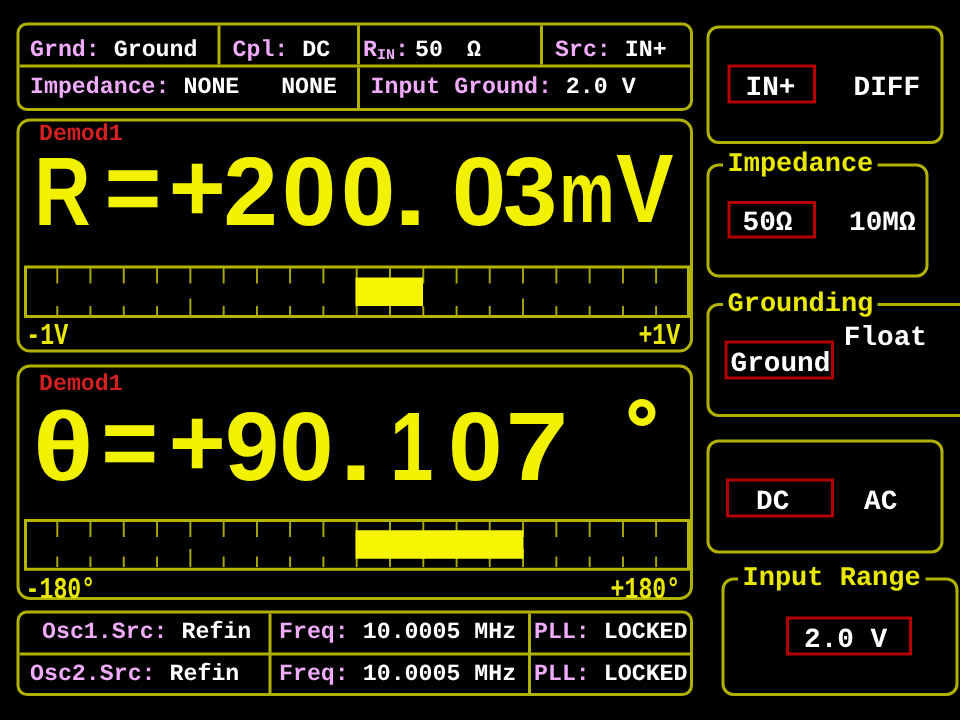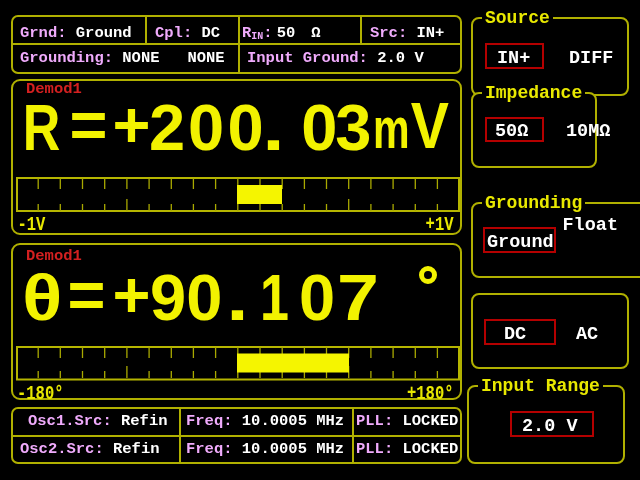--- a/index.html
+++ b/index.html
@@ -22,21 +22,21 @@
   <div class="hd" style="top:26px"></div>
   <div class="vd" style="left:132px;height:26px"></div>
   <div class="vd" style="left:224.5px;height:26px"></div>
   <div class="vd" style="left:347px;height:26px"></div>
   <div class="vd" style="left:224.5px;top:28px;bottom:0;height:auto"></div>
 </div>
 <div class="ab mono t16" style="left:20px;top:24.5px"><span class="y">Grnd:</span><span class="w"> Ground</span></div>
 <div class="ab mono t16" style="left:155px;top:24.5px"><span class="y">Cpl:</span><span class="w"> DC</span></div>
 <div class="ab mono t16" style="left:242px;top:24.5px"><span class="y">R<span style="font-size:10px;vertical-align:-2px">IN</span>:</span><span class="w" style="margin-left:4px">50</span><span class="w" style="margin-left:16px">Ω</span></div>
 <div class="ab mono t16" style="left:370px;top:24.5px"><span class="y">Src:</span><span class="w"> IN+</span></div>
-<div class="ab mono t16" style="left:20px;top:50px"><span class="y">Grounding:</span><span class="w"> NONE   NONE</span></div>
+<div class="ab mono t16" style="left:20px;top:50px"><span class="y">Impedance:</span><span class="w"> NONE   NONE</span></div>
 <div class="ab mono t16" style="left:247px;top:50px"><span class="y">Input Ground:</span><span class="w"> 2.0 V</span></div>
 
 <div class="box" style="left:11px;top:79px;width:451px;height:156px;border-radius:9px"></div>
 <div class="ab mono" style="left:26px;top:81.8px;font-size:15.5px;line-height:15px;color:#d42020">Demod1</div>
 <svg class="ab" style="left:0;top:0" width="640" height="480" viewBox="0 0 640 480">
   <g font-family="Liberation Sans" font-weight="bold" fill="#f2f200" font-size="65">
     <text transform="translate(22.8,150) scale(0.8,1)">R</text>
     <text x="69.6" y="147">=</text>
     <text x="112.5" y="147">+</text>
     <text x="149" y="150">2</text>
@@ -172,39 +172,38 @@
   <div class="vd" style="left:339px"></div>
 </div>
 <div class="ab mono t16" style="left:28px;top:413px"><span class="y">Osc1.Src:</span><span class="w"> Refin</span></div>
 <div class="ab mono t16" style="left:186px;top:413px"><span class="y">Freq:</span><span class="w"> 10.0005 MHz</span></div>
 <div class="ab mono t16" style="left:356px;top:413px"><span class="y">PLL:</span><span class="w"> LOCKED</span></div>
 <div class="ab mono t16" style="left:20px;top:441px"><span class="y">Osc2.Src:</span><span class="w"> Refin</span></div>
 <div class="ab mono t16" style="left:186px;top:441px"><span class="y">Freq:</span><span class="w"> 10.0005 MHz</span></div>
 <div class="ab mono t16" style="left:356px;top:441px"><span class="y">PLL:</span><span class="w"> LOCKED</span></div>
 
 <div class="grp" style="left:471px;top:17px;width:158px;height:79px">
-  <div class="gtitle">Source</div>
   <div class="sel" style="left:12px;top:24px;width:59px;height:26px"></div>
   <div class="opt" style="left:24px;top:29.5px">IN+</div>
   <div class="opt" style="left:96px;top:29.5px">DIFF</div>
 </div>
-<div class="grp" style="left:471px;top:92px;width:126px;height:76px">
+<div class="grp" style="left:471px;top:109px;width:148px;height:76px">
   <div class="gtitle">Impedance</div>
   <div class="sel" style="left:12px;top:23px;width:59px;height:25px"></div>
   <div class="opt" style="left:22px;top:27.5px">50Ω</div>
   <div class="opt" style="left:93px;top:27.5px">10MΩ</div>
 </div>
 <div class="grp" style="left:471px;top:202px;width:178px;height:76px">
   <div class="gtitle">Grounding</div>
   <div class="sel" style="left:10px;top:23px;width:73px;height:26px"></div>
   <div class="opt" style="left:14px;top:28.5px">Ground</div>
   <div class="opt" style="left:89.5px;top:12px">Float</div>
 </div>
 <div class="grp" style="left:471px;top:293px;width:158px;height:76px">
   <div class="sel" style="left:11px;top:24px;width:72px;height:26px"></div>
   <div class="opt" style="left:31px;top:29.5px">DC</div>
   <div class="opt" style="left:103px;top:29.5px">AC</div>
 </div>
-<div class="grp" style="left:467px;top:385px;width:158px;height:79px">
+<div class="grp" style="left:481px;top:385px;width:158px;height:79px">
   <div class="gtitle">Input Range</div>
   <div class="sel" style="left:41px;top:24px;width:84px;height:26px"></div>
   <div class="opt" style="left:53px;top:29.5px">2.0 V</div>
 </div>
 
 </body></html>

